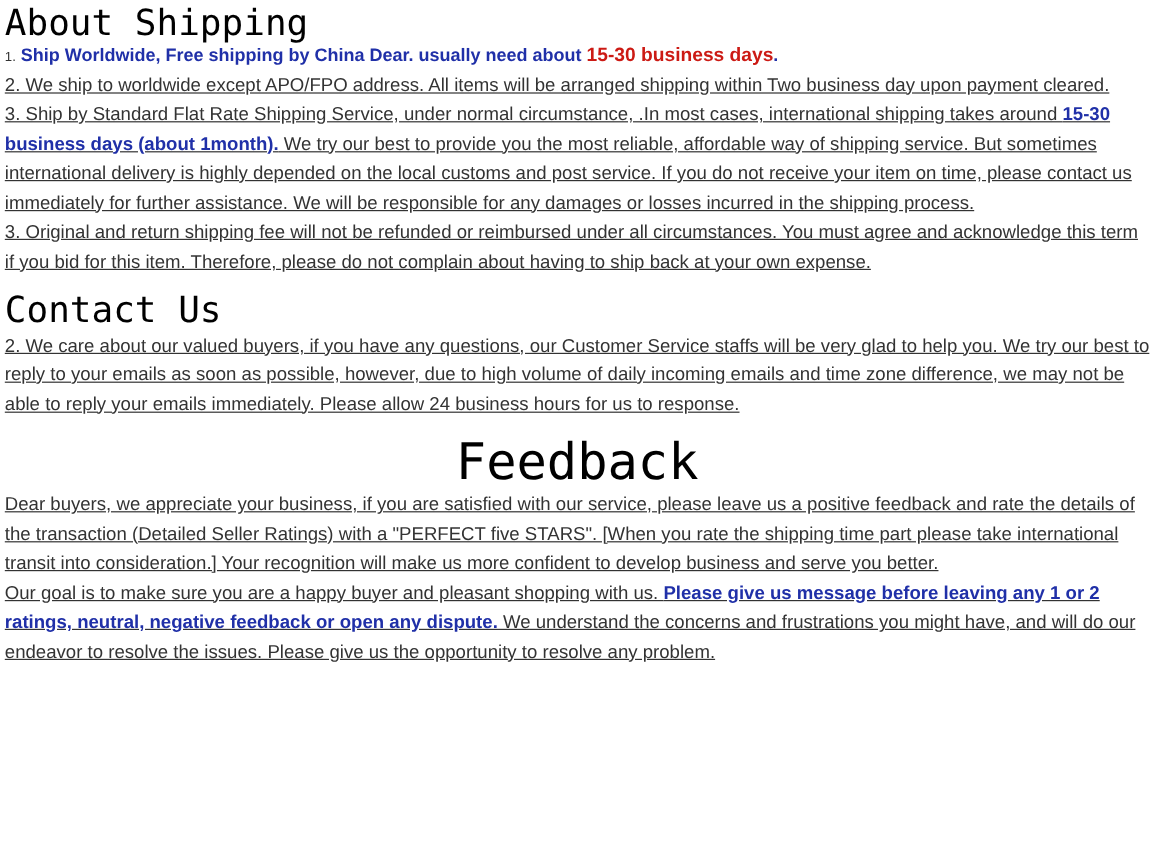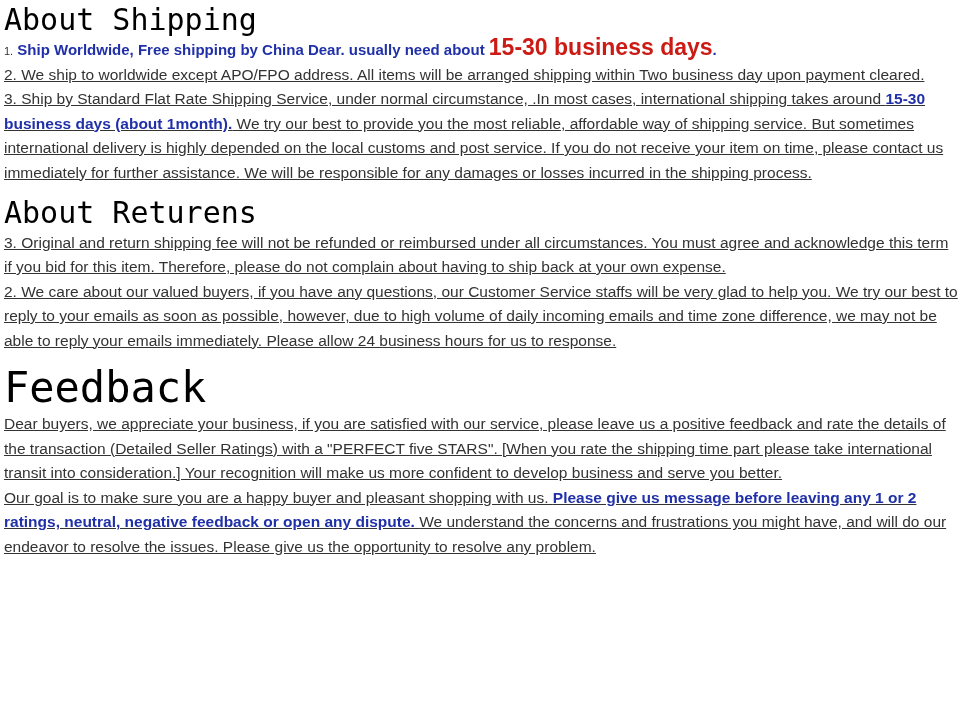--- a/index.html
+++ b/index.html
@@ -17,38 +17,38 @@
   .hd {
     font-family: "DejaVu Sans Mono", monospace;
     font-weight: normal;
     color: #000000;
     font-size: 30px;
     line-height: 1.05;
     margin: 12px 0 2px 0;
     letter-spacing: 0px;
   }
   .hd-first { margin-top: 2px; }
-  .hd-xl { font-size: 42px; margin: 13px 0 2px 0; }
+  .hd-xl { font-size: 42px; margin: 13px 0 2px 0; text-align: center; }
 
   
   .intro {
     margin: 0 0 3px 0;
     font-size: 15px;
     font-weight: bold;
     color: #2030a8;
     line-height: 18px;
   }
   .num-sm {
     font-size: 11px;
     font-weight: normal;
     color: #333333;
   }
   .red-lg {
     color: #cc1a14;
-    font-size: 23px;
+    font-size: 16px;
   }
 
   
   .body {
     margin: 0;
     font-size: 15.5px;
     line-height: 24.5px;
     color: #333333;
     text-decoration: underline;
   }
@@ -63,25 +63,25 @@
 <div class="page">
 
   <section>
     <h1 class="hd hd-first">About Shipping</h1>
     <p class="intro"><span class="num-sm">1.</span><span> Ship Worldwide, Free shipping by China Dear. usually need about </span><span class="red-lg">15-30 business days</span><span>.</span></p>
     <p class="body">2. We ship to worldwide except APO/FPO address. All items will be arranged shipping within Two business day upon payment cleared.</p>
     <p class="body"><span>3. Ship by Standard Flat Rate Shipping Service, under normal circumstance, .In most cases, international shipping takes around </span><span class="blue">15-30 business days (about 1month).</span><span> We try our best to provide you the most reliable, affordable way of shipping service. But sometimes international delivery is highly depended on the local customs and post service. If you do not receive your item on time, please contact us immediately for further assistance. We will be responsible for any damages or losses incurred in the shipping process.</span></p>
   </section>
 
   <section>
-    <h1 class="hd">About Returens</h1>
     <p class="body">3. Original and return shipping fee will not be refunded or reimbursed under all circumstances. You must agree and acknowledge this term if you bid for this item. Therefore, please do not complain about having to ship back at your own expense.</p>
   </section>
 
   <section>
+    <h1 class="hd">Contact Us</h1>
     <p class="body">2. We care about our valued buyers, if you have any questions, our Customer Service staffs will be very glad to help you. We try our best to reply to your emails as soon as possible, however, due to high volume of daily incoming emails and time zone difference, we may not be able to reply your emails immediately. Please allow 24 business hours for us to response.</p>
   </section>
 
   <section>
     <h1 class="hd hd-xl">Feedback</h1>
     <p class="body">Dear buyers, we appreciate your business, if you are satisfied with our service, please leave us a positive feedback and rate the details of the transaction (Detailed Seller Ratings) with a "PERFECT five STARS". [When you rate the shipping time part please take international transit into consideration.] Your recognition will make us more confident to develop business and serve you better.</p>
     <p class="body"><span>Our goal is to make sure you are a happy buyer and pleasant shopping with us. </span><span class="blue">Please give us message before leaving any 1 or 2 ratings, neutral, negative feedback or open any dispute. </span><span>We understand the concerns and frustrations you might have, and will do our endeavor to resolve the issues. Please give us the opportunity to resolve any problem.</span></p>
   </section>
 
 </div>

